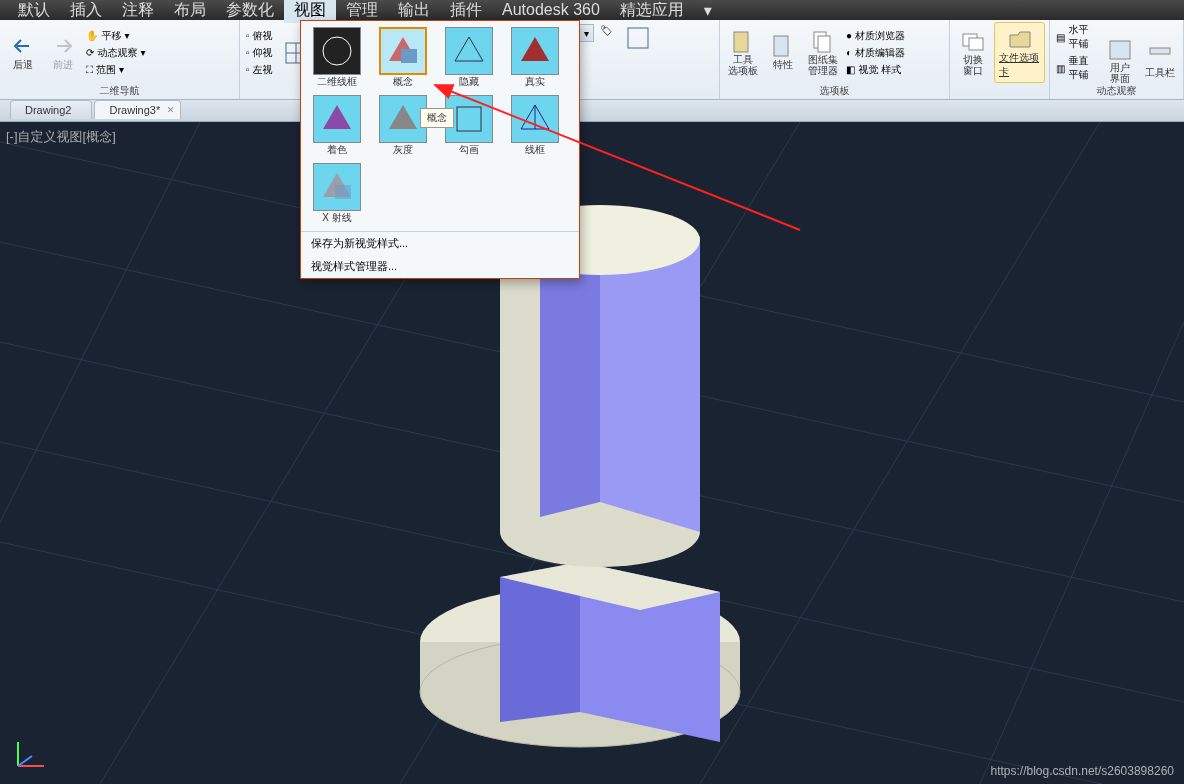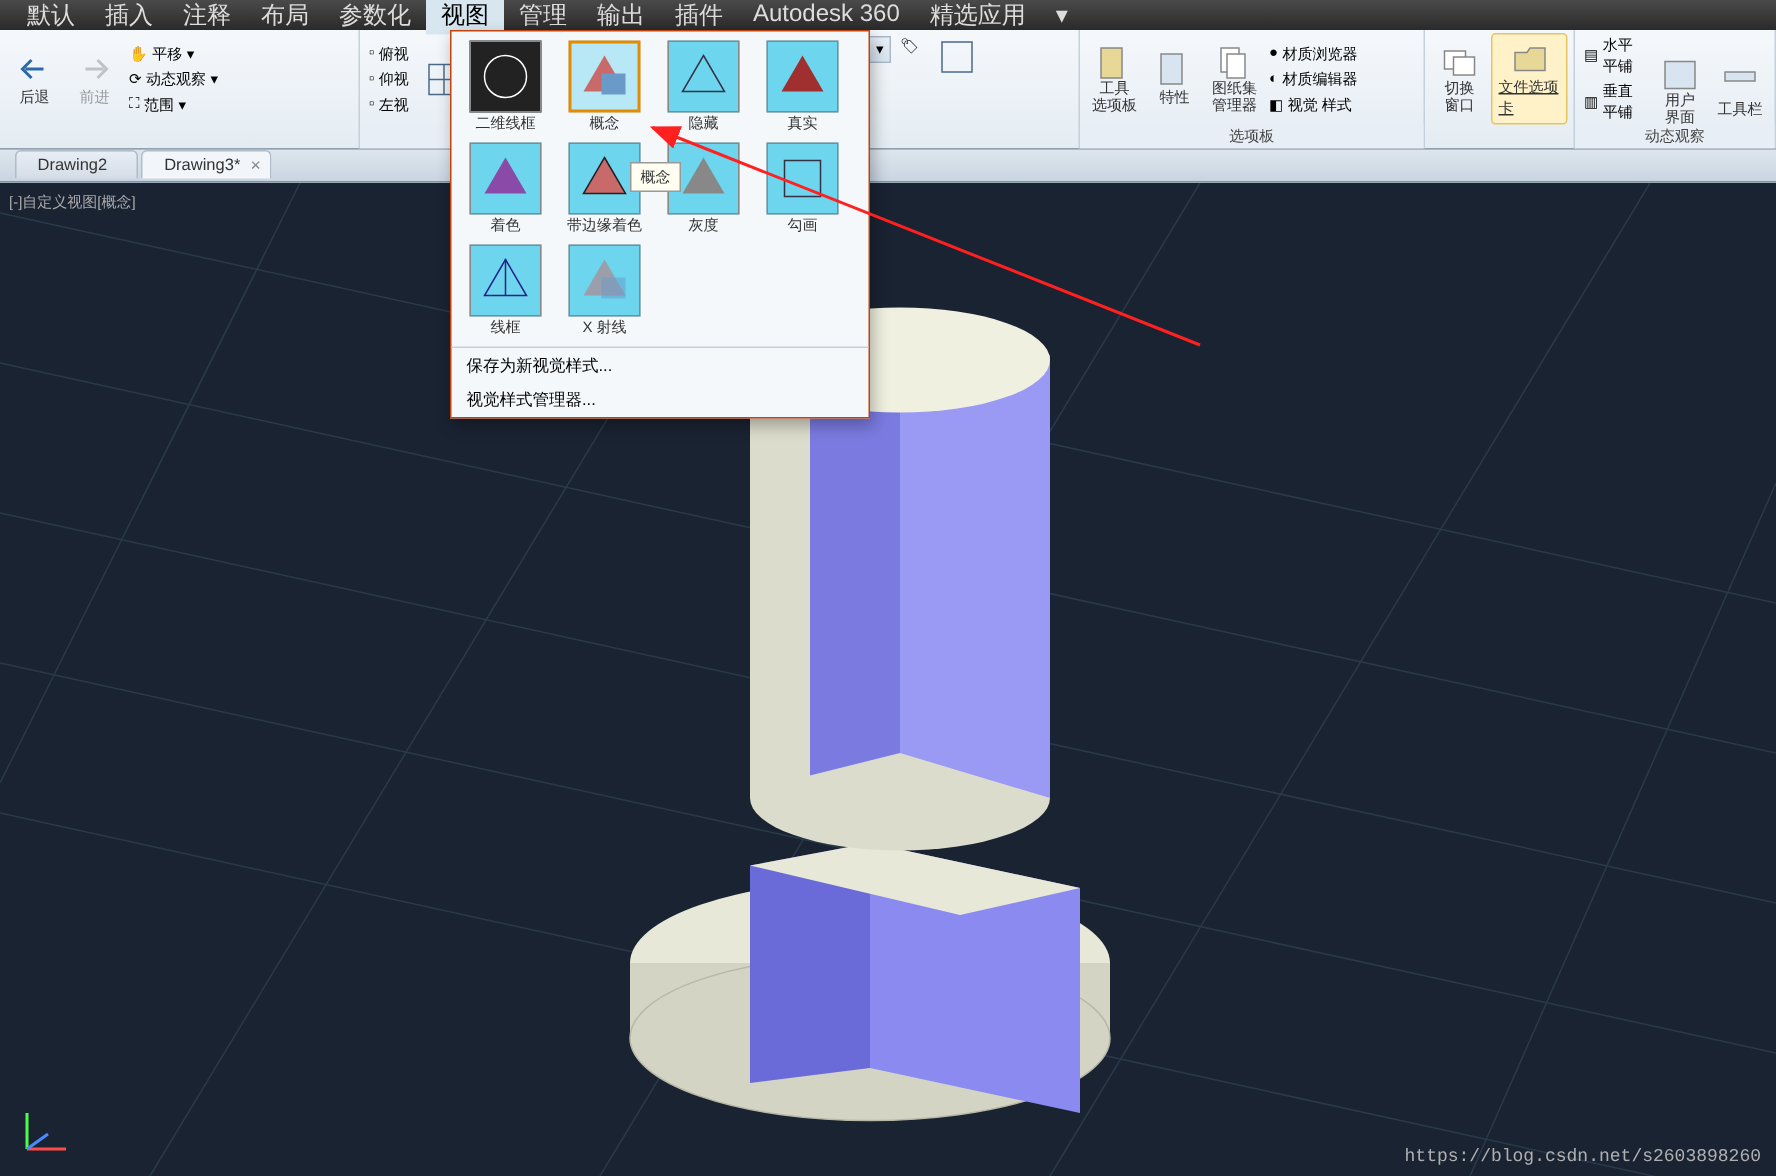--- a/index.html
+++ b/index.html
@@ -22,36 +22,36 @@
 
 .dropdown-header { height: 18px; background: linear-gradient(#e8f0f8,#d8e4f0); border: 1px solid #a8b8c8; font-size: 10px; padding: 1px 4px; display: flex; align-items: center; min-width: 150px; }
 
 .tabs-bar { height: 22px; background: linear-gradient(#dde6ee,#c8d4e0); border-bottom: 1px solid #9aaab8; display: flex; align-items: flex-start; padding-left: 10px; }
 .doc-tab { padding: 3px 20px 3px 14px; font-size: 11px; color: #333; background: linear-gradient(#e8eef5,#d4dce6); border: 1px solid #b0bcc8; border-bottom: none; border-radius: 4px 4px 0 0; margin-right: 2px; position: relative; }
 .doc-tab.active { background: #f2f6fa; }
 .doc-tab .close { position: absolute; right: 6px; top: 4px; font-size: 9px; color: #888; }
 
 .viewport { position: absolute; top: 122px; left: 0; right: 0; bottom: 0; background: #1a2332; overflow: hidden; }
 .viewport .grid-lines { position: absolute; inset: 0; }
-.vp-label { position: absolute; top: 6px; left: 6px; font-size: 10px; color: #aaa; }
+.vp-label { position: absolute; top: 6px; left: 6px; font-size: 13px; color: #aaa; }
 
 .styles-panel { position: absolute; top: 0; left: 300px; width: 280px; background: #f5f8fb; border: 1px solid #c2410c; box-shadow: 2px 4px 10px rgba(0,0,0,.3); z-index: 10; }
 .styles-grid { display: flex; flex-wrap: wrap; padding: 6px; gap: 6px; }
 .style-item { width: 60px; display: flex; flex-direction: column; align-items: center; font-size: 10px; color: #333; }
 .style-item .thumb { width: 48px; height: 48px; background: #6dd5ed; border: 1px solid #888; display: flex; align-items: center; justify-content: center; }
 .style-item.highlighted .thumb { border: 2px solid #e68a00; background: #b8e8f5; }
 .style-item .thumb.dark { background: #222; }
 .panel-footer { border-top: 1px solid #c4d0dc; font-size: 11px; }
 .panel-footer div { padding: 4px 10px; }
 
 .tooltip { position: absolute; top: 85px; left: 405px; background: #fffef0; border: 1px solid #999; padding: 2px 6px; font-size: 10px; color: #333; z-index: 20; }
 
 .arrow-svg { position: absolute; top: 0; left: 0; z-index: 15; pointer-events: none; }
 
-.watermark { position: absolute; bottom: 6px; right: 10px; font-size: 12px; color: #c8c8c8; opacity: .85; font-family: Liberation Mono, monospace; }
+.watermark { position: absolute; bottom: 6px; right: 10px; font-size: 12px; color: #c8c8c8; opacity: .85; }
 
 .ucs-icon { position: absolute; bottom: 10px; left: 10px; }
 
 svg { display: block; }
 </style>
 </head>
 <body>
 
 <div class="menubar">
   <span class="menubar-item">默认</span>
@@ -99,20 +99,21 @@
             <span>动态观察</span>
             <span>▾</span>
           </div>
         <div class="ribbon-small">
             <span class="ico-sm">⛶</span>
             <span>范围</span>
             <span>▾</span>
           </div>
       </div>
     </div>
+    <div class="ribbon-group-label">二维导航</div>
   </div>
 
   <div class="ribbon-group" style="width:200px">
     <div class="ribbon-body">
       <div class="ribbon-col" style="justify-content:center">
         <div class="ribbon-small">
             <span class="ico-sm">▫</span>
             <span>俯视</span>
           </div>
         <div class="ribbon-small">
@@ -369,28 +370,20 @@
         <div class="thumb">
           <svg width="40" height="40">
             <polygon points="20,6 34,30 6,30" fill="#8a4aa8"></polygon>
           </svg>
         </div>
         <span>着色</span>
       </div>
     <div class="style-item">
         <div class="thumb">
           <svg width="40" height="40">
-            <polygon points="20,6 34,30 6,30" fill="#c86a6a" stroke="#222"></polygon>
-          </svg>
-        </div>
-        <span>带边缘着色</span>
-      </div>
-    <div class="style-item">
-        <div class="thumb">
-          <svg width="40" height="40">
             <polygon points="20,6 34,30 6,30" fill="#888"></polygon>
           </svg>
         </div>
         <span>灰度</span>
       </div>
     <div class="style-item">
         <div class="thumb">
           <svg width="40" height="40">
             <rect x="8" y="8" width="24" height="24" fill="none" stroke="#334"></rect>
           </svg>

